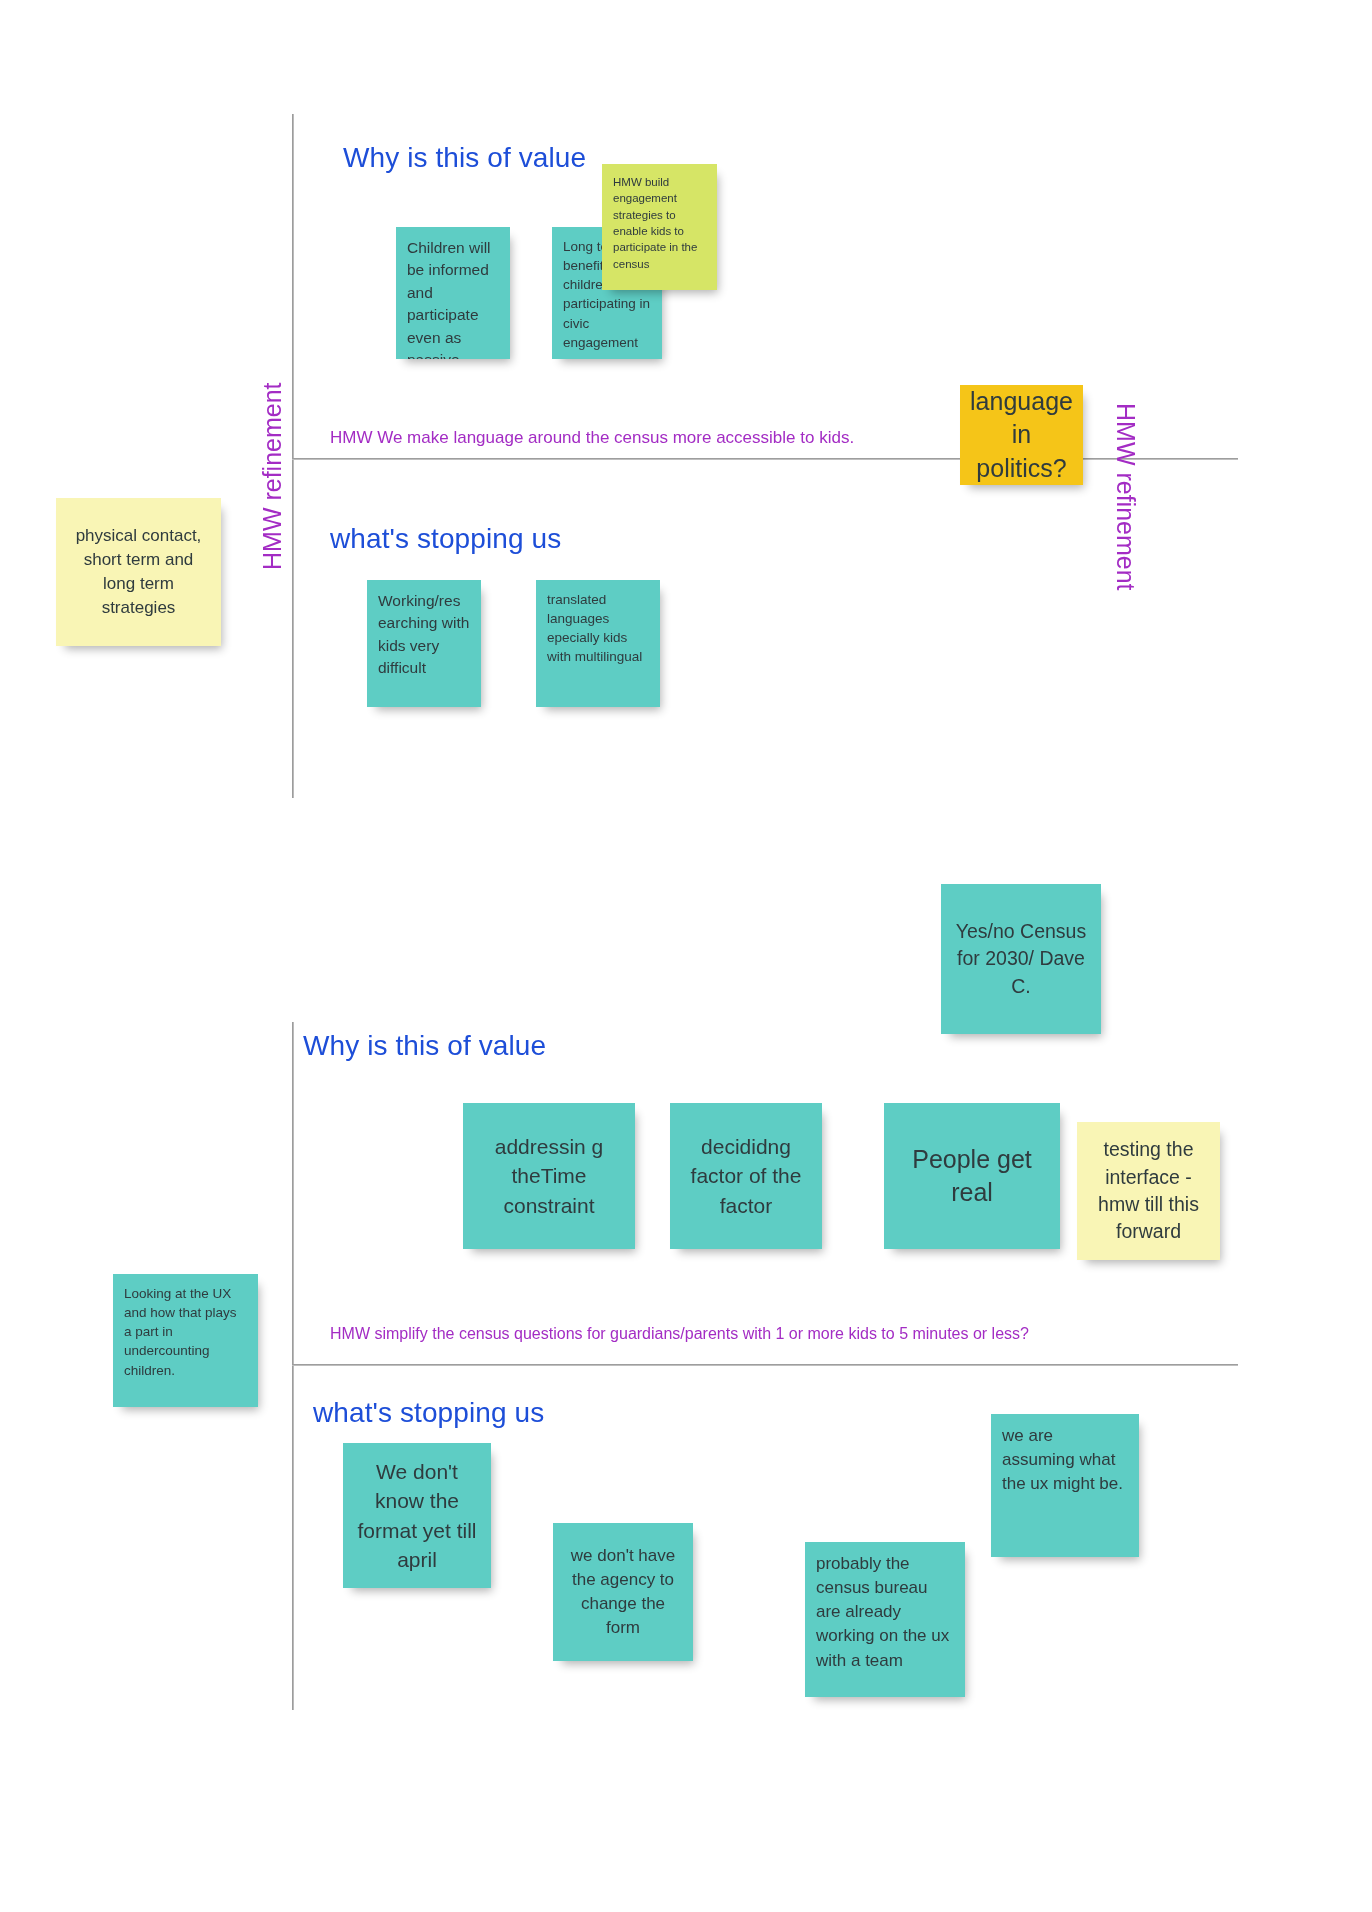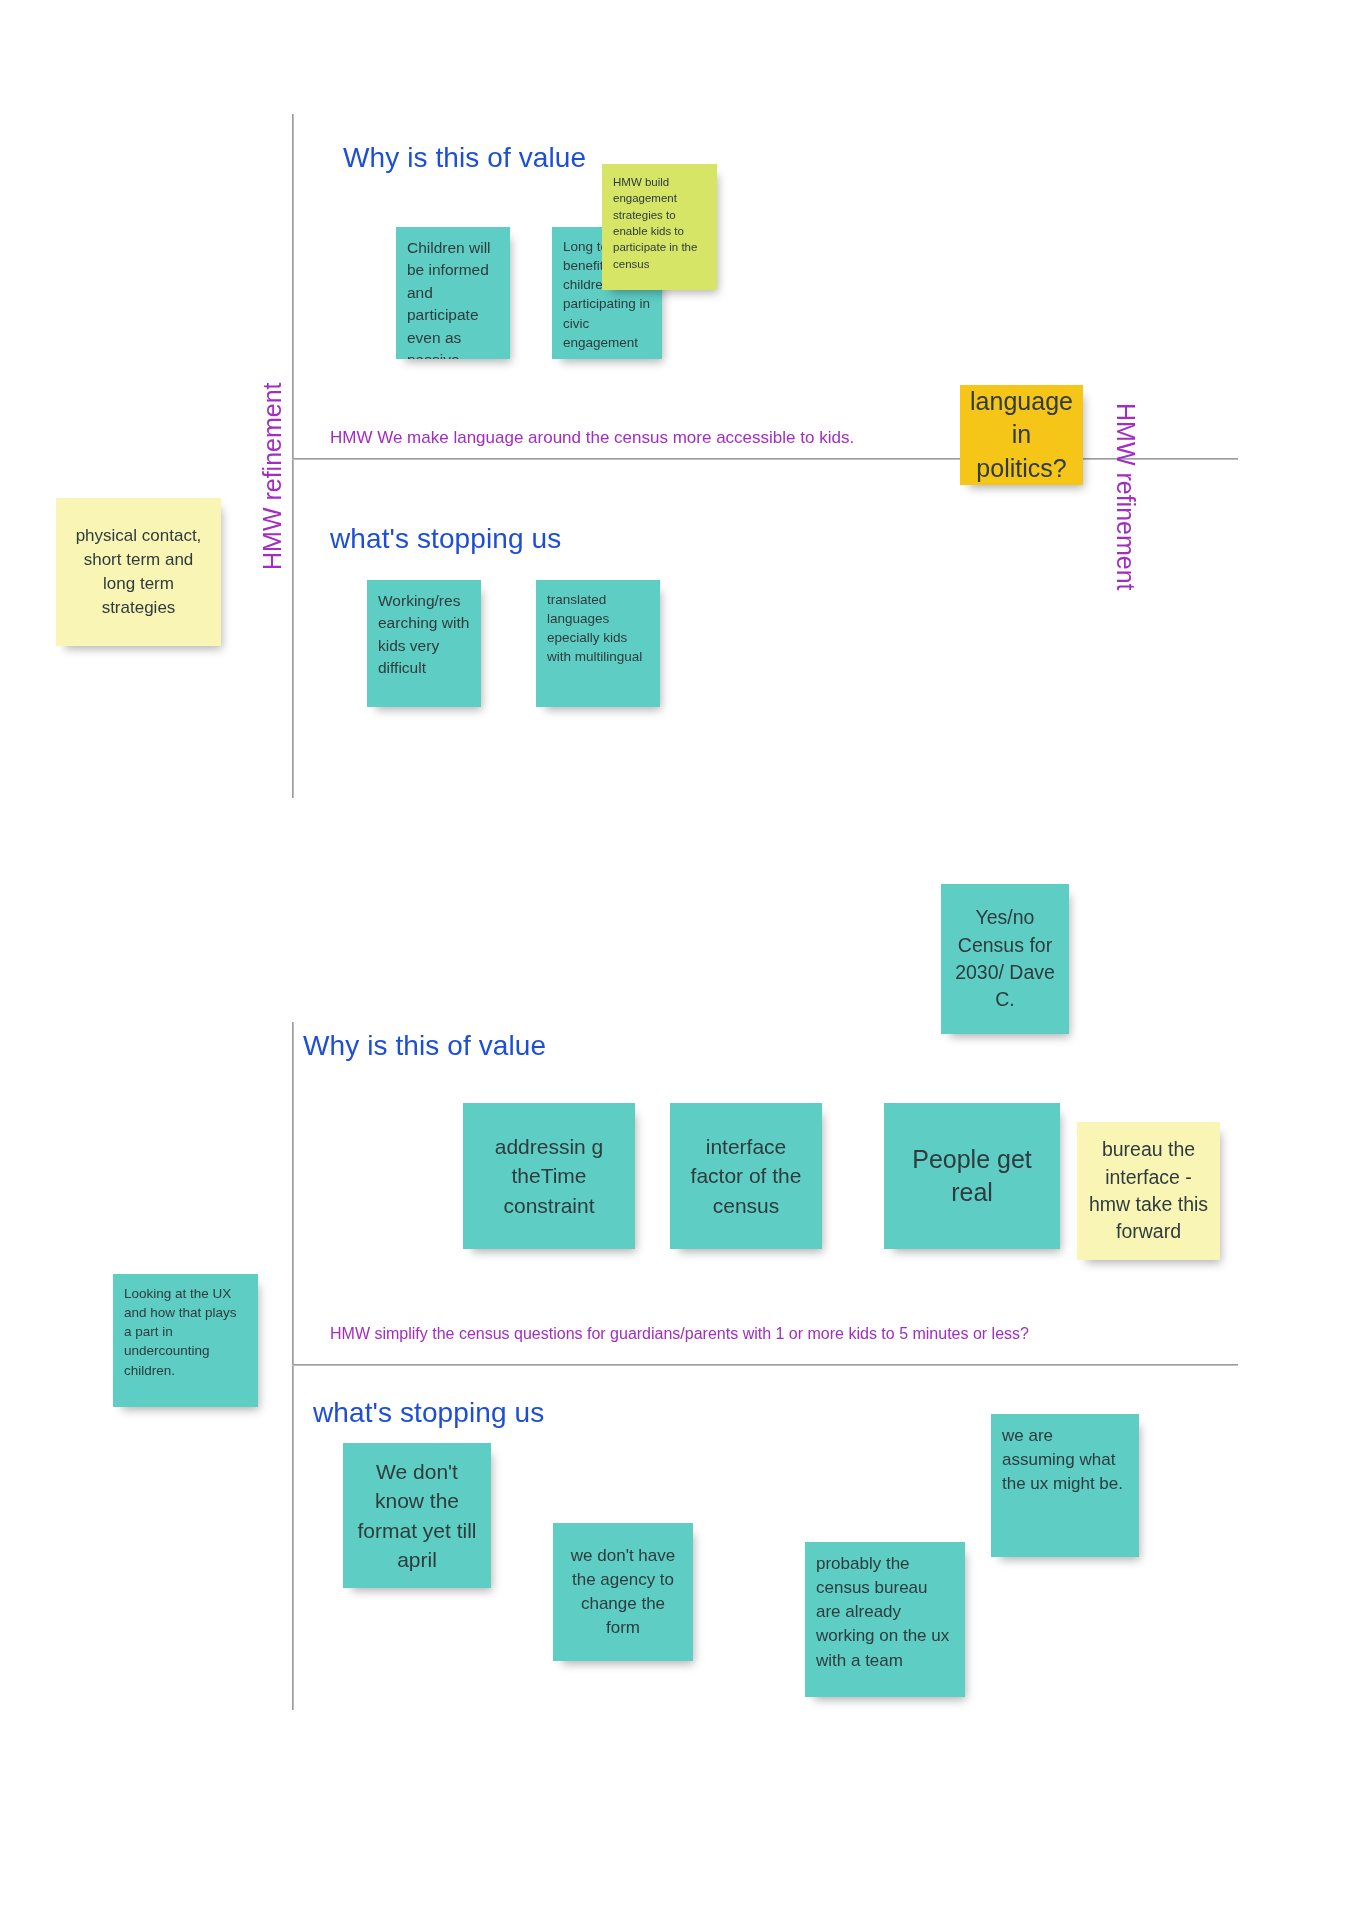--- a/index.html
+++ b/index.html
@@ -153,38 +153,38 @@
   <div class="vline" style="left:292px; top:1022px; height:688px;"></div>
 
   <div class="hline" style="left:292px; top:1364px; width:946px;"></div>
 
   <div class="section-title" style="left:303px; top:1030px;">Why is this of value</div>
 
   <div class="section-title" style="left:313px; top:1397px;">what's stopping us</div>
 
   <div class="hmw-line small" style="left:330px; top:1325px;">HMW simplify the census questions for guardians/parents with 1 or more kids to 5 minutes or less?</div>
 
-  <div class="note teal center f19 vcenter" style="left:941px; top:884px; width:128px; height:150px;">
+  <div class="note teal center f19 vcenter" style="left:941px; top:884px; width:160px; height:150px;">
     <span>Yes/no Census for 2030/ Dave C.</span>
   </div>
 
   <div class="note teal center f21 vcenter" style="left:463px; top:1103px; width:172px; height:146px;">
     <span>addressin g theTime constraint</span>
   </div>
 
   <div class="note teal center f21 vcenter" style="left:670px; top:1103px; width:152px; height:146px;">
-    <span>interface factor of the census</span>
+    <span>decididng factor of the factor</span>
   </div>
 
   <div class="note teal center f25 vcenter" style="left:884px; top:1103px; width:176px; height:146px;">
     <span>People get real</span>
   </div>
 
   <div class="note pale center f19 vcenter" style="left:1077px; top:1122px; width:143px; height:138px;">
-    <span>bureau the interface - hmw take this forward</span>
+    <span>testing the interface - hmw till this forward</span>
   </div>
 
   <div class="note teal left f13 vtop" style="left:113px; top:1274px; width:145px; height:133px;">
     <span>Looking at the UX and how that plays a part in undercounting children.</span>
   </div>
 
   <div class="note teal center f21 vcenter" style="left:343px; top:1443px; width:148px; height:145px;">
     <span>We don't know the format yet till april</span>
   </div>
 

